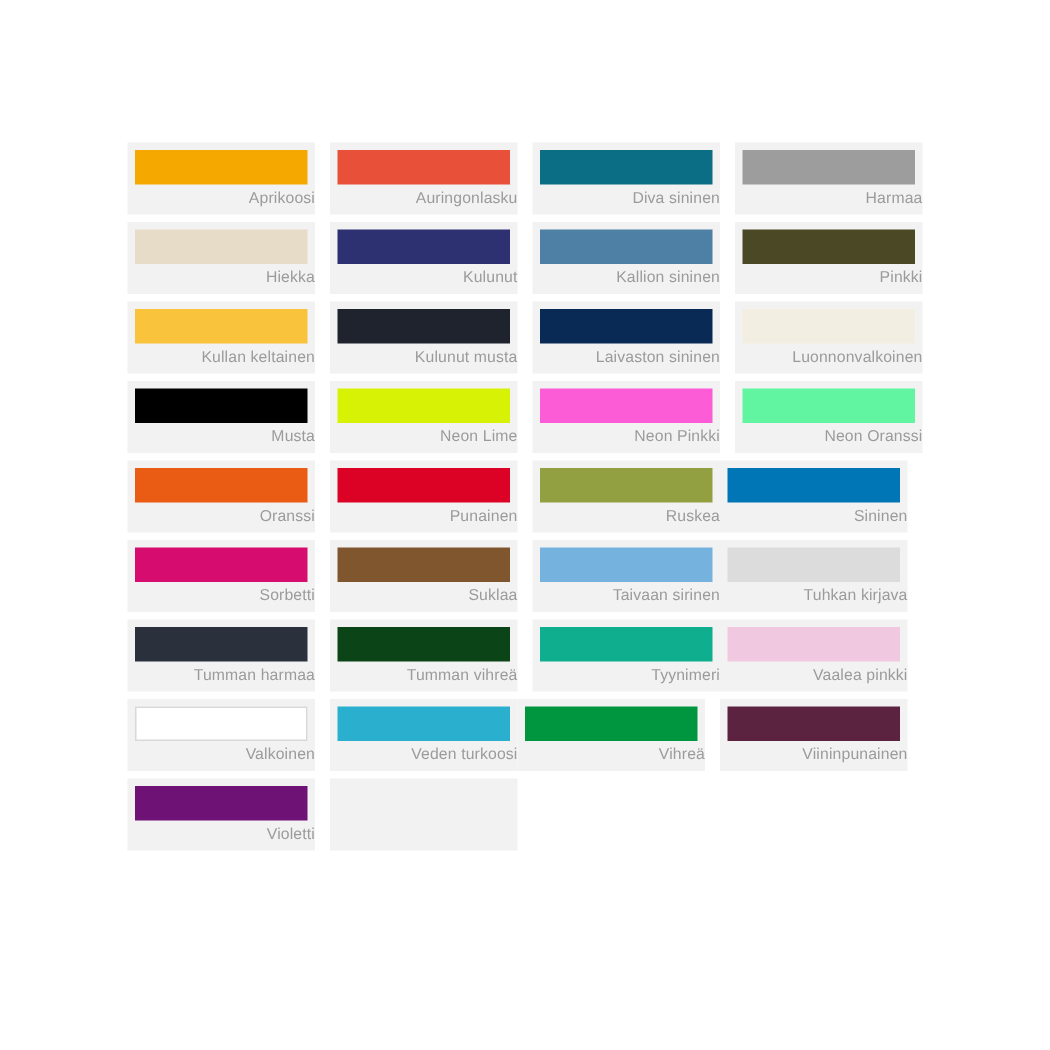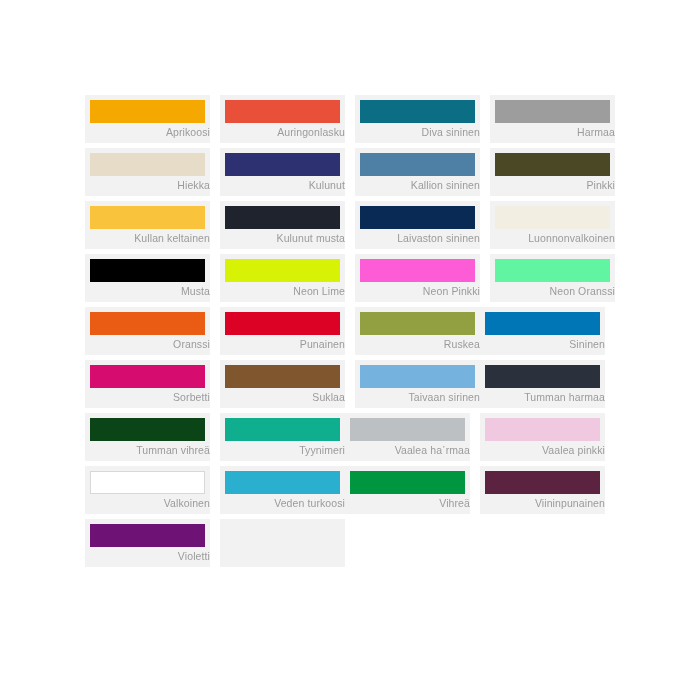--- a/index.html
+++ b/index.html
@@ -161,34 +161,34 @@
       </div>
       <div class="swatch-cell">
         <div class="swatch-color" title="#80562F" style="background-color: rgb(128, 86, 47);"></div>
         <div class="swatch-label">Suklaa</div>
       </div>
       <div class="swatch-cell last-in-row">
         <div class="swatch-color" title="#76B2DE" style="background-color: rgb(118, 178, 222);"></div>
         <div class="swatch-label">Taivaan sirinen</div>
       </div>
       <div class="swatch-cell">
+        <div class="swatch-color" title="#DCDCDC" style="background-color: rgb(220, 220, 220);"></div>
+        <div class="swatch-label">Tuhkan kirjava</div>
+      </div>
+      <div class="swatch-cell">
         <div class="swatch-color" title="#2A313C" style="background-color: rgb(42, 49, 60);"></div>
         <div class="swatch-label">Tumman harmaa</div>
       </div>
       <div class="swatch-cell">
         <div class="swatch-color" title="#0A4417" style="background-color: rgb(10, 68, 23);"></div>
         <div class="swatch-label">Tumman vihreä</div>
       </div>
       <div class="swatch-cell last-in-row">
         <div class="swatch-color" title="#0EAE8E" style="background-color: rgb(14, 174, 142);"></div>
         <div class="swatch-label">Tyynimeri</div>
-      </div>
-      <div class="swatch-cell">
-        <div class="swatch-color" title="#BCC0C2" style="background-color: rgb(188, 192, 194);"></div>
-        <div class="swatch-label">Vaalea ha᾽rmaa</div>
       </div>
       <div class="swatch-cell">
         <div class="swatch-color" title="#F0C9E0" style="background-color: rgb(240, 201, 224);"></div>
         <div class="swatch-label">Vaalea pinkki</div>
       </div>
       <div class="swatch-cell">
         <div class="swatch-color bordered" title="#FFFFFF" style="background-color: rgb(255, 255, 255);"></div>
         <div class="swatch-label">Valkoinen</div>
       </div>
       <div class="swatch-cell last-in-row">

